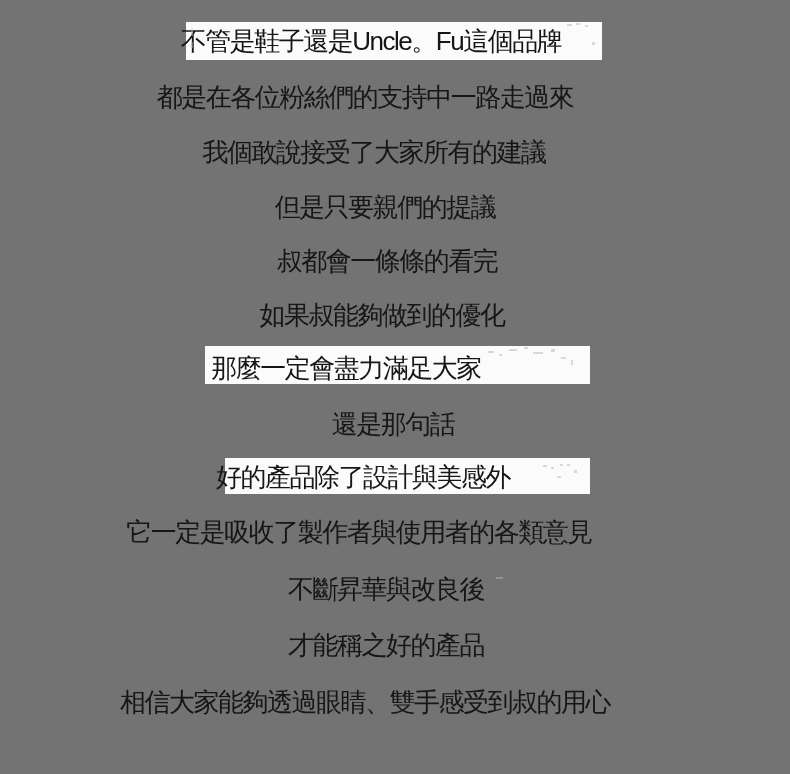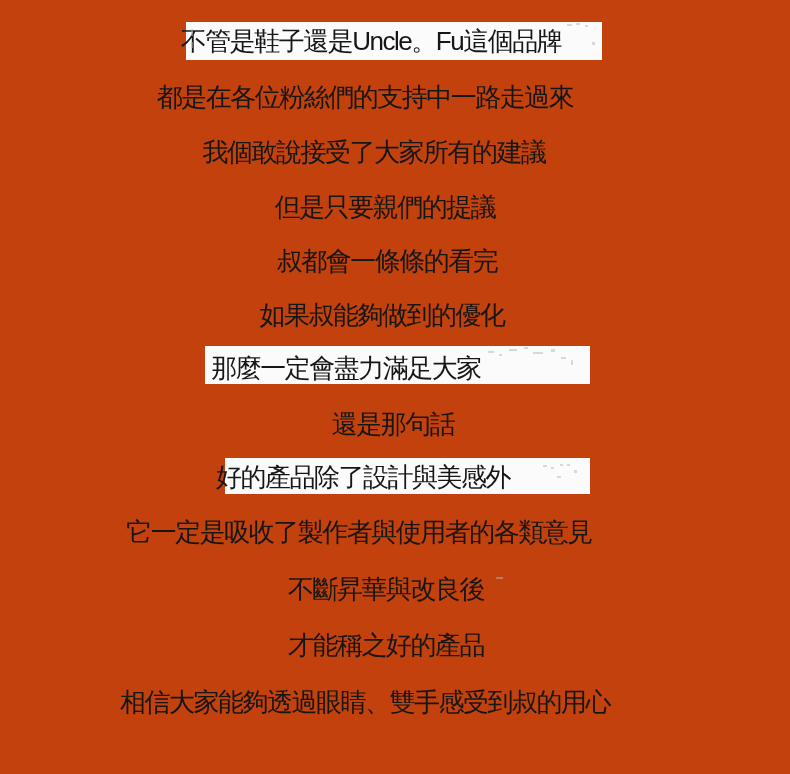--- a/index.html
+++ b/index.html
@@ -4,21 +4,21 @@
 <style>
   html, body {
     margin: 0;
     padding: 0;
     background: #ffffff;
   }
   .canvas {
     position: relative;
     width: 790px;
     height: 774px;
-    background: #c2410c;
+    background: #737373;
     overflow: hidden;
     font-family: "Liberation Sans", sans-serif;
   }
   .band {
     position: absolute;
     background: #fbfbfb;
   }
   .band-1 { left: 186px; top: 22px;  width: 416px; height: 38px; }
   .band-7 { left: 205px; top: 346px; width: 385px; height: 38px; }
   .band-9 { left: 225px; top: 458px; width: 365px; height: 36px; }

